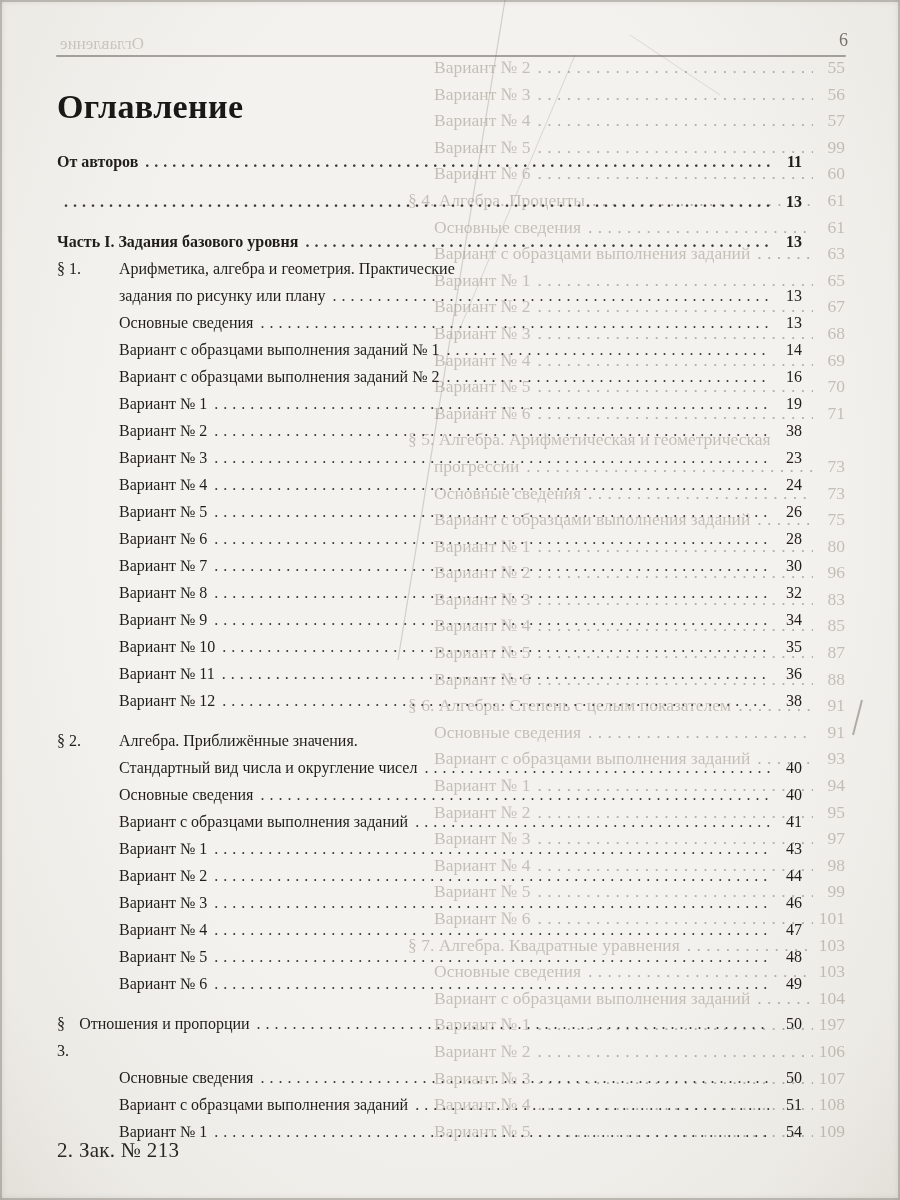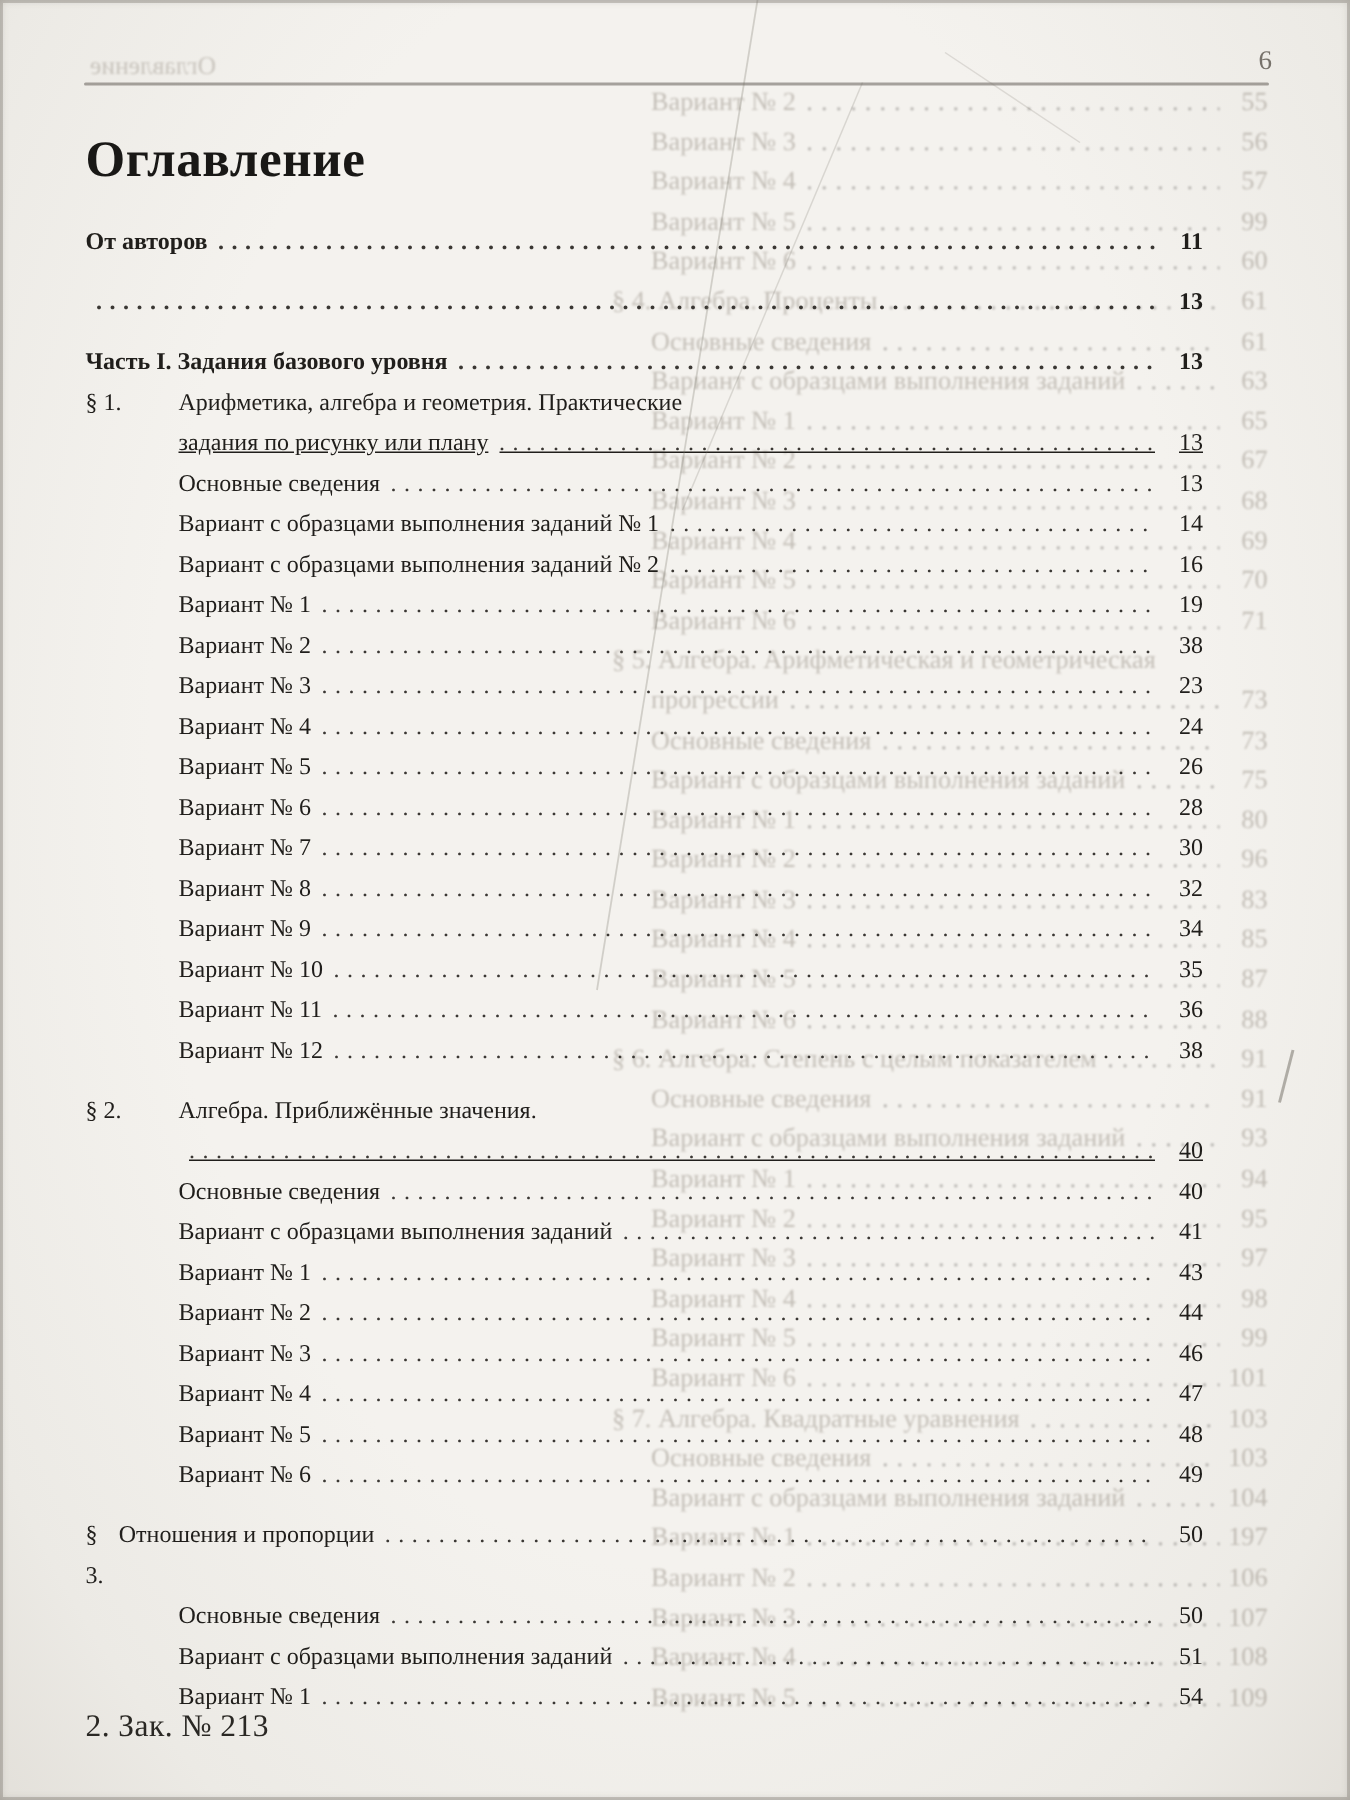--- a/index.html
+++ b/index.html
@@ -35,21 +35,21 @@
   }
   
   .content{position:absolute;left:57px;top:88px;width:745px;z-index:2;color:#201e1b;}
   h1.title{font-size:34px;font-weight:bold;margin:0 0 22px 0;letter-spacing:.4px;color:#191816;}
   .entry{font-size:16px;line-height:27px;}
   .entry.gap{margin-top:13px;}
   .entry.ind{padding-left:62px;}
   .entry.bold{font-weight:bold;}
   .row{display:flex;align-items:baseline;}
   .secnum{display:inline-block;width:62px;}
-  .l2{padding-left:62px;text-decoration:underline;}
+  .l2{padding-left:62px;}
   .lbl{white-space:nowrap;}
   .dots{
     flex:1 1 auto;min-width:12px;overflow:hidden;white-space:nowrap;
     margin:0 2px 0 7px;color:#3a3733;letter-spacing:.5px;
   }
   .pg{min-width:30px;text-align:right;}
   .footer{
     position:absolute;left:57px;top:1138px;z-index:2;
     font-size:21px;color:#2a2824;letter-spacing:.3px;
   }
@@ -402,20 +402,21 @@
         <div class="entry ind">
           <div class="row">
             <span class="lbl">Вариант № 12</span>
             <span class="dots">. . . . . . . . . . . . . . . . . . . . . . . . . . . . . . . . . . . . . . . . . . . . . . . . . . . . . . . . . . . . . . . . . . . . . . . . . . . . . . . . . . . . . . . . . . . . . . . . . . . . . . . . . . . . . . . . . . . . . . . . . . . . . . . . . . . . . . . . . . . . . . . . . . . . . . . . . . . . . . . . </span>
             <span class="pg">38</span>
           </div>
         </div>
         <div class="entry gap">
           <div class="l1"><span class="secnum">§ 2.</span><span class="lbl">Алгебра. Приближённые значения.</span></div>
           <div class="row l2">
+            <span class="lbl">Стандартный вид числа и округление чисел</span>
             <span class="dots">. . . . . . . . . . . . . . . . . . . . . . . . . . . . . . . . . . . . . . . . . . . . . . . . . . . . . . . . . . . . . . . . . . . . . . . . . . . . . . . . . . . . . . . . . . . . . . . . . . . . . . . . . . . . . . . . . . . . . . . . . . . . . . . . . . . . . . . . . . . . . . . . . . . . . . . . . . . . . . . . </span>
             <span class="pg">40</span>
           </div>
         </div>
         <div class="entry ind">
           <div class="row">
             <span class="lbl">Основные сведения</span>
             <span class="dots">. . . . . . . . . . . . . . . . . . . . . . . . . . . . . . . . . . . . . . . . . . . . . . . . . . . . . . . . . . . . . . . . . . . . . . . . . . . . . . . . . . . . . . . . . . . . . . . . . . . . . . . . . . . . . . . . . . . . . . . . . . . . . . . . . . . . . . . . . . . . . . . . . . . . . . . . . . . . . . . . </span>
             <span class="pg">40</span>
           </div>

